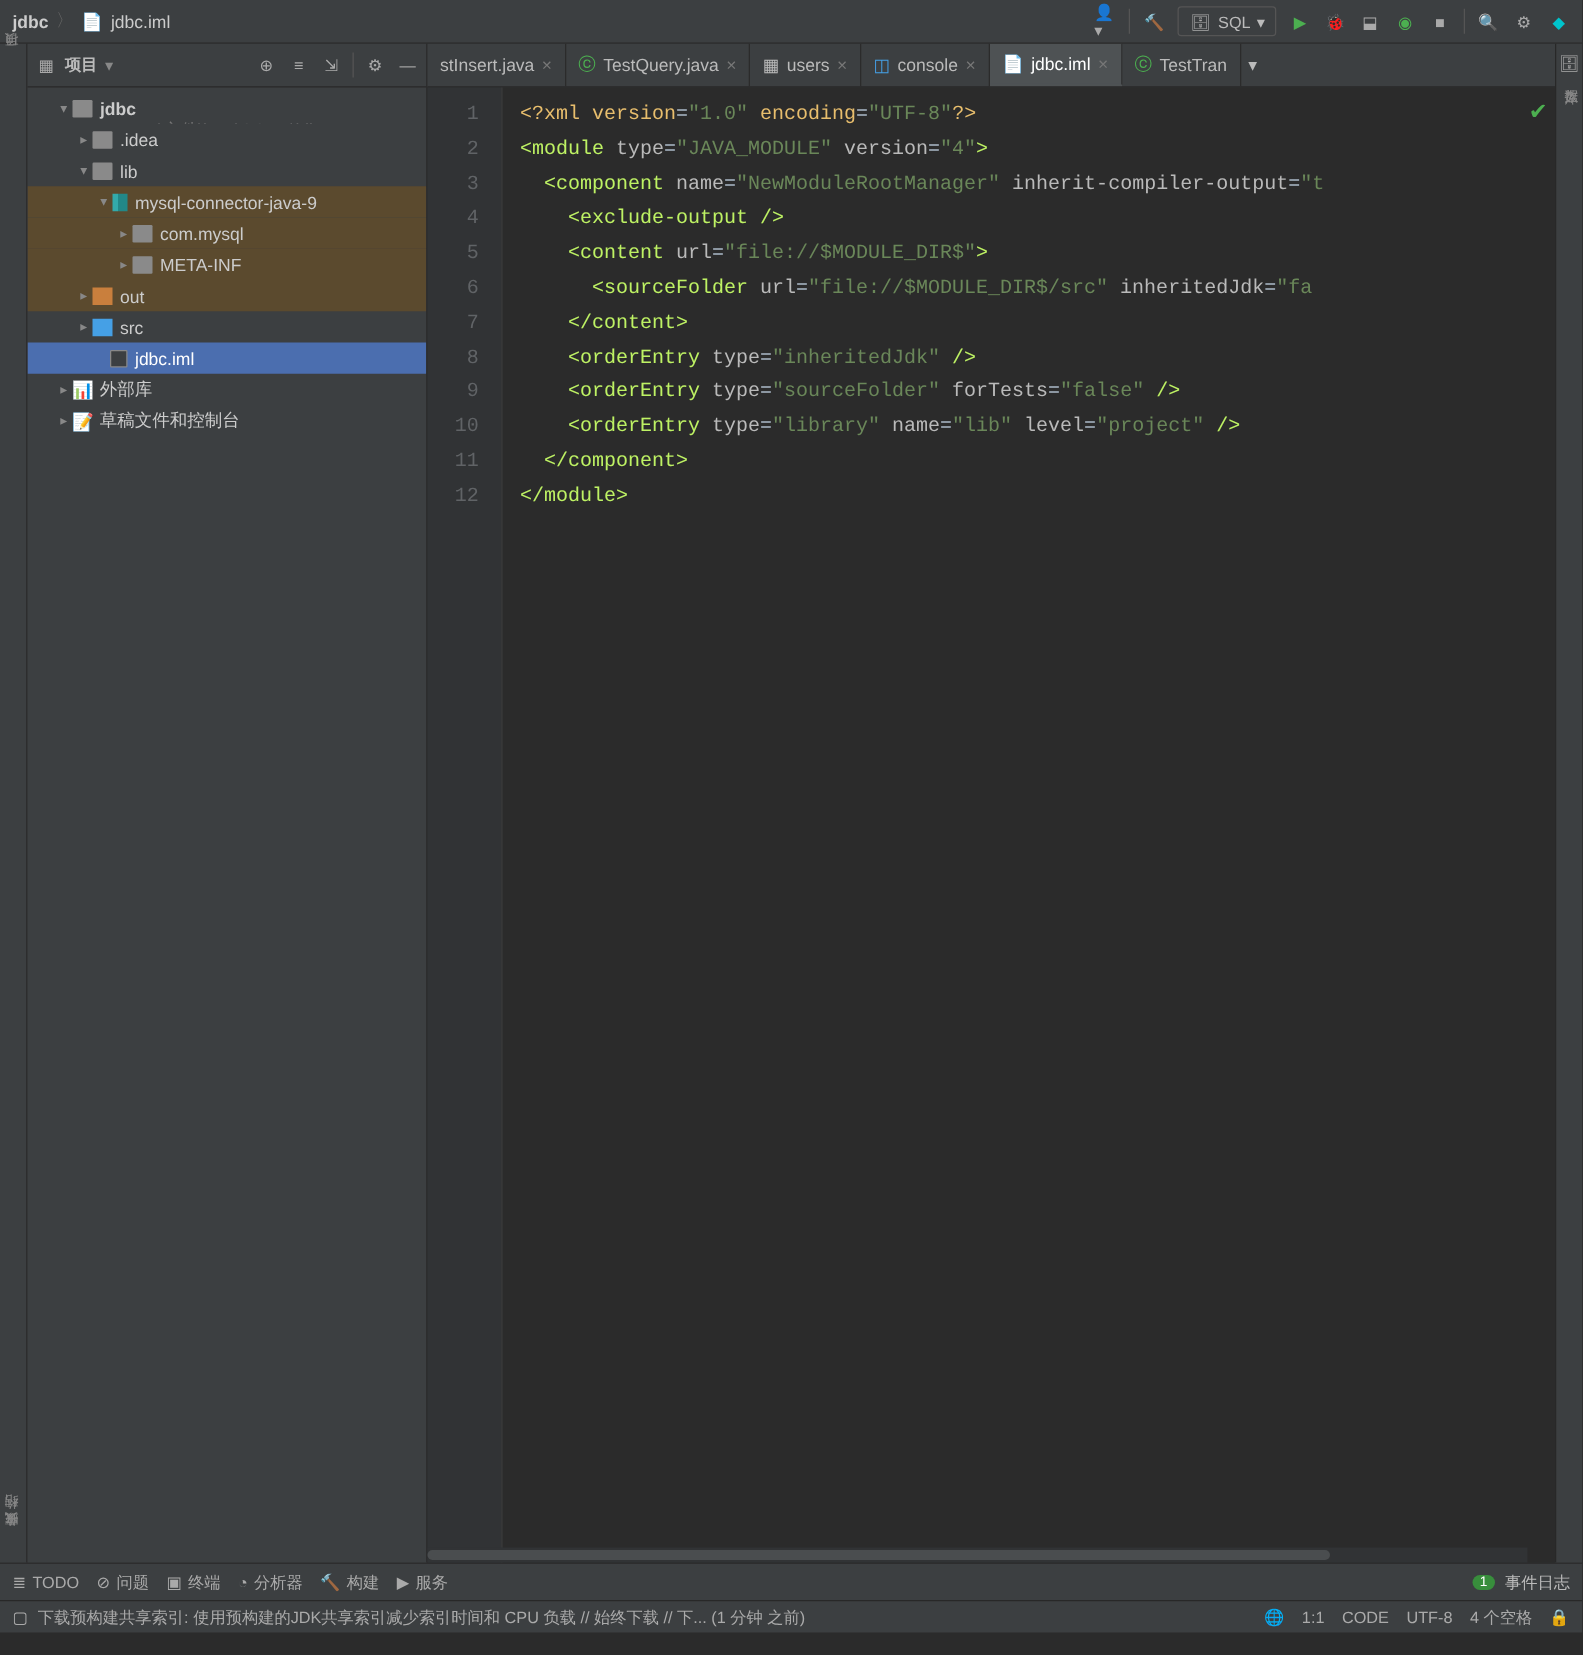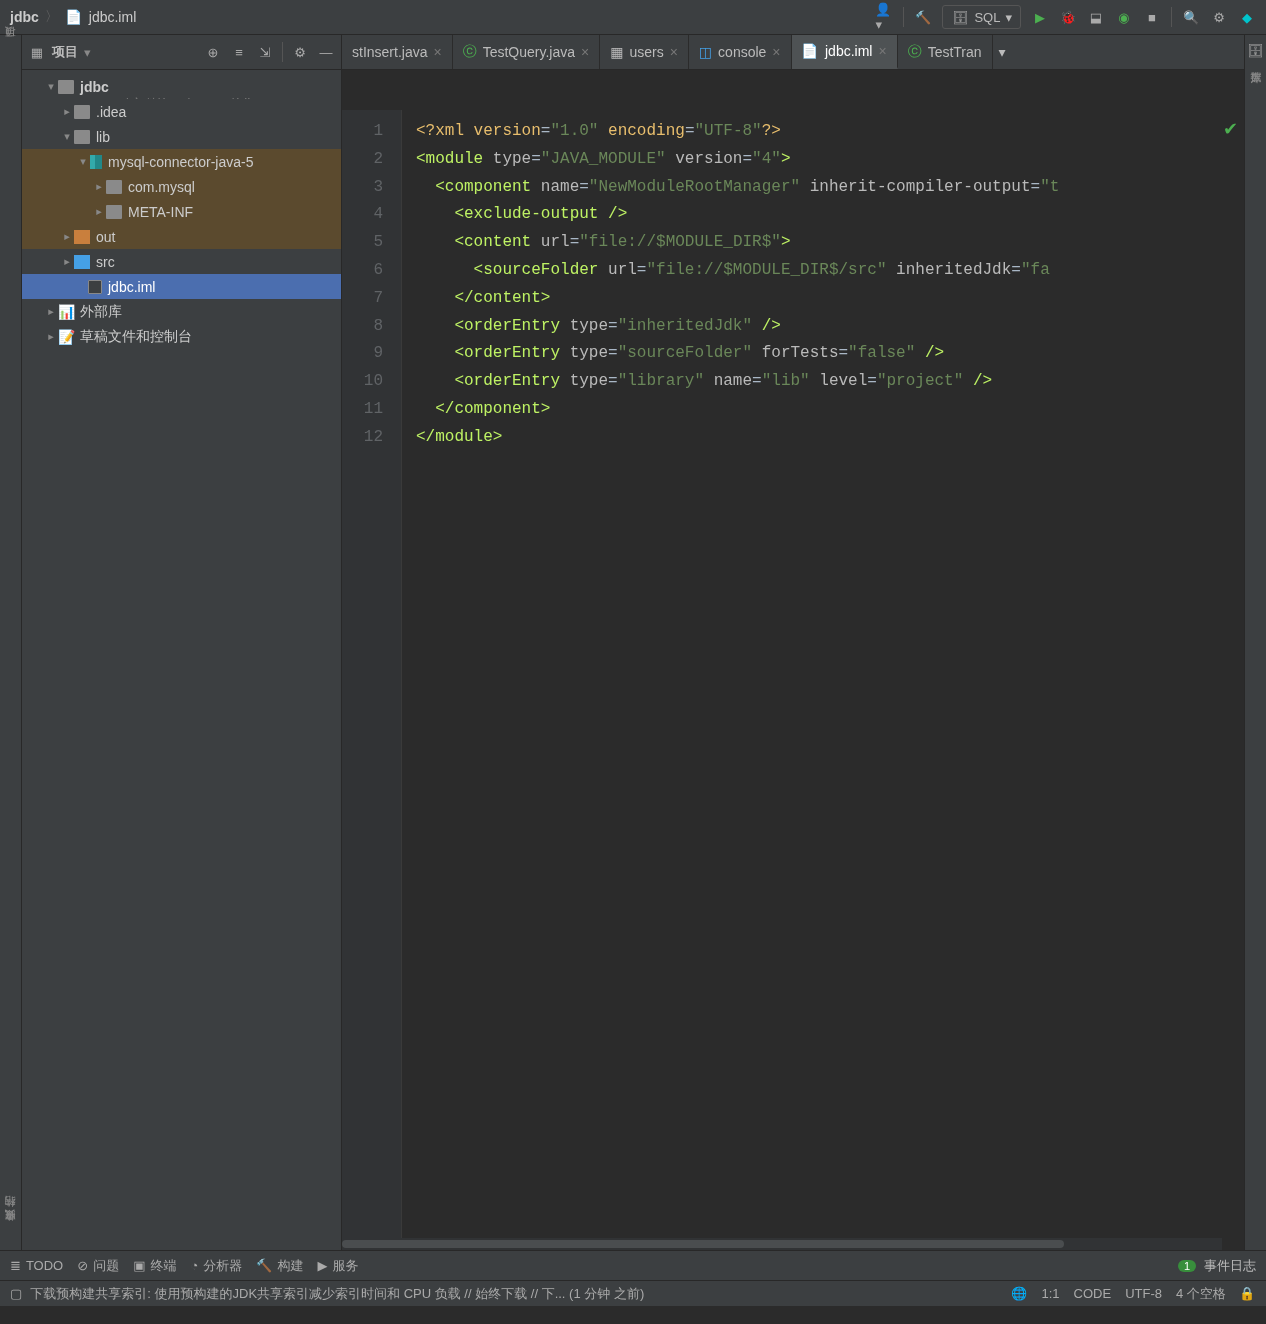--- a/index.html
+++ b/index.html
@@ -24,21 +24,21 @@
   .tree-item.selected{background:#4b6eaf;color:#fff;}
   .tree-item.sel2{background:#5b4a2e;}
   .indent1{padding-left:22px;} .indent2{padding-left:38px;} .indent3{padding-left:54px;} .indent4{padding-left:70px;}
   .node-icon{width:16px;height:14px;margin-right:6px;display:inline-block;}
   .folder-icon{background:#8a8a8a;border-radius:1px;}
   .blue-folder{background:#45a0e6;}
   .orange-folder{background:#c97f3d;}
   .teal-bar{width:12px;height:14px;background:linear-gradient(90deg,#3aa 40%,#288 40%);}
   .file-icon{width:14px;height:14px;border:1px solid #888;border-radius:1px;background:#3c3f41;}
   .muted{color:#777;margin-top:37px;}
-  .editor-area{flex:1;display:flex;flex-direction:column;min-width:0;gap:40px;}
+  .editor-area{flex:1;display:flex;flex-direction:column;min-width:0;}
   .tabs{height:35px;background:#3c3f41;display:flex;align-items:stretch;border-bottom:1px solid #282828;overflow:hidden;}
   .tab{display:flex;align-items:center;gap:6px;padding:0 10px;color:#bbb;border-right:1px solid #2b2b2b;font-size:14px;white-space:nowrap;}
   .tab .close{color:#777;font-size:14px;}
   .tab.active{background:#4e5254;color:#fff;border-bottom:2px solid #4e5254;}
   .code-wrap{flex:1;display:flex;background:#2b2b2b;position:relative;}
   .gutter{width:60px;background:#313335;border-right:1px solid #3a3a3a;padding-top:8px;text-align:right;color:#606366;font-family:"Consolas","Courier New",monospace;font-size:16px;line-height:27.8px;}
   .gutter div{padding-right:18px;}
   .code{flex:1;padding:8px 10px 8px 14px;font-family:"Consolas","Courier New",monospace;font-size:16px;line-height:27.8px;white-space:pre;overflow:hidden;color:#a9b7c6;}
   .t-tag{color:#bef264;}
   .t-attr{color:#bababa;}
@@ -123,21 +123,21 @@
           <span>.idea</span>
         </div>
       <div class="tree-item indent2">
           <span class="arrow">▾</span>
           <span class="node-icon folder-icon"></span>
           <span>lib</span>
         </div>
       <div class="tree-item indent3 sel2">
           <span class="arrow">▾</span>
           <span class="node-icon teal-bar"></span>
-          <span>mysql-connector-java-5</span>
+          <span>mysql-connector-java-9</span>
         </div>
       <div class="tree-item indent4 sel2">
           <span class="arrow">▸</span>
           <span class="node-icon folder-icon"></span>
           <span>com.mysql</span>
         </div>
       <div class="tree-item indent4 sel2">
           <span class="arrow">▸</span>
           <span class="node-icon folder-icon"></span>
           <span>META-INF</span>

